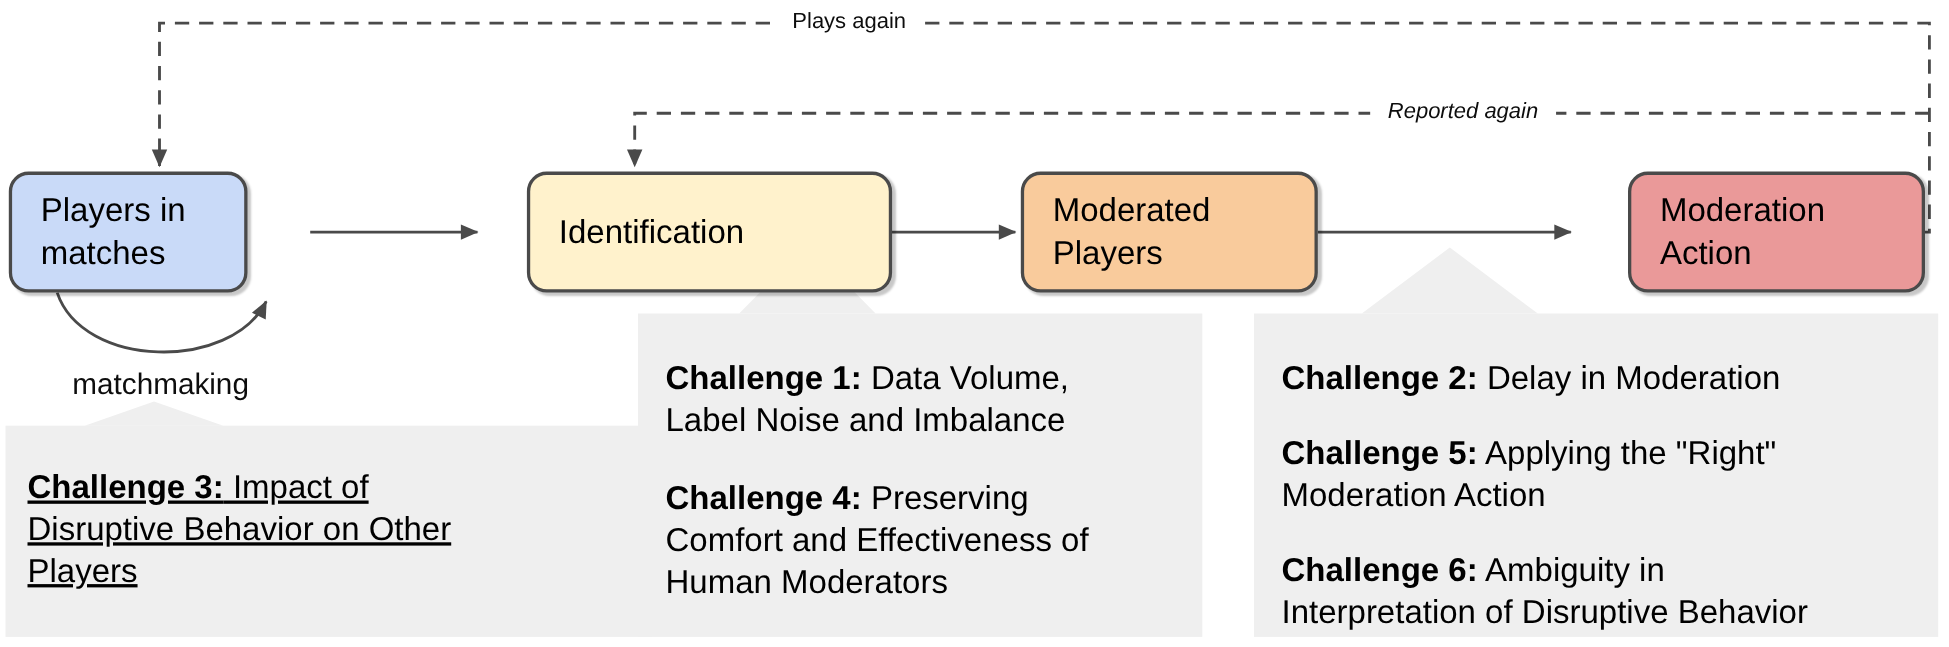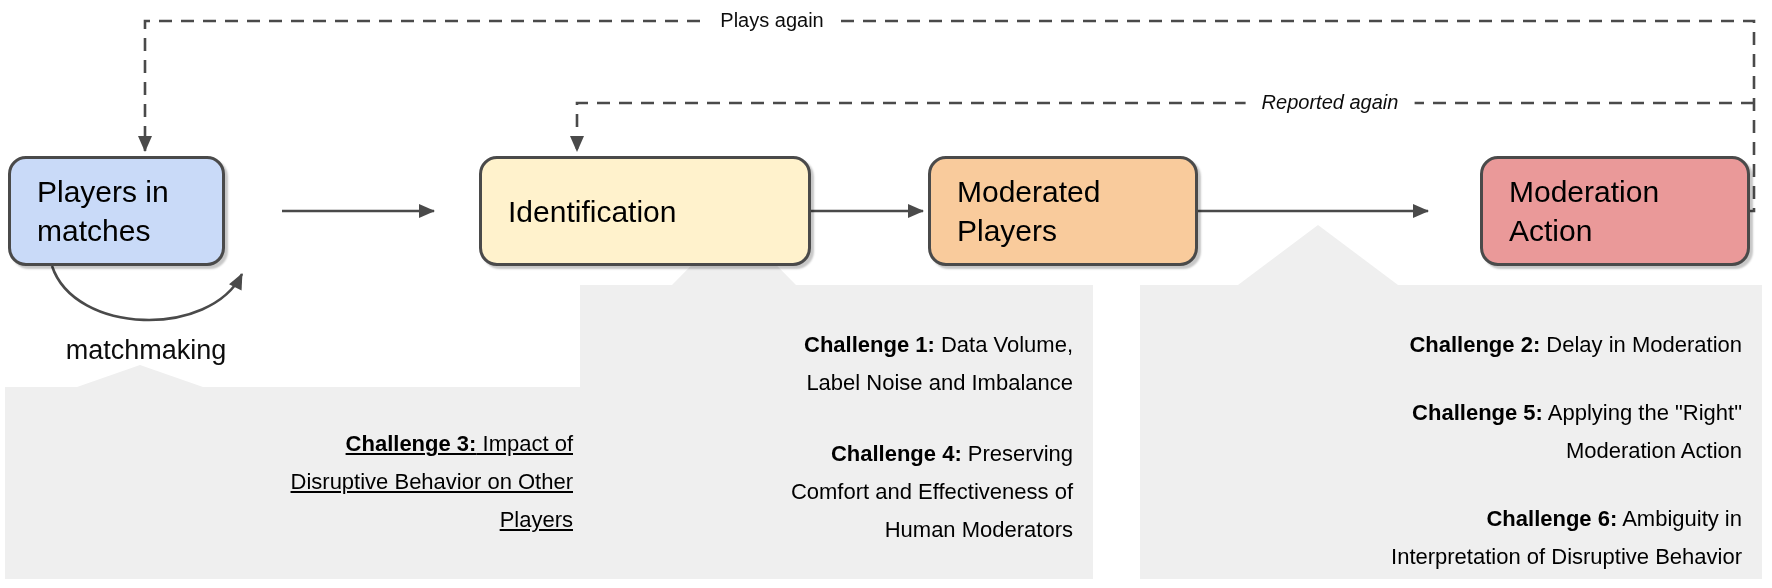--- a/index.html
+++ b/index.html
@@ -35,21 +35,21 @@
     font-size:20px;white-space:nowrap;color:#0d0d0d;
   }
   .edge-label.on-line{background:#ffffff;padding:0 16px;}
   #label-plays-again{left:772px;top:20px;}
   #label-reported-again{left:1330px;top:102px;font-style:italic;}
   #label-matchmaking{left:146px;top:350px;font-size:27px;}
   
   .callout{
     position:absolute;background:#efefef;
     box-sizing:border-box;
-    font-size:22px;line-height:38px;color:#000;text-align:right;
+    font-size:30px;line-height:38px;color:#000;
   }
   .callout .para{margin:0;}
   .callout .line{white-space:nowrap;}
   #callout-left{left:5px;top:387px;width:588px;height:192px;padding:38px 20px 0 20px;text-decoration:underline;}
   #callout-mid{left:580px;top:285px;width:513px;height:294px;padding:41px 20px 0 25px;}
   #callout-right{left:1140px;top:285px;width:622px;height:294px;padding:41px 20px 0 25px;}
   #callout-mid .para + .para{margin-top:33px;}
   #callout-right .para + .para{margin-top:30px;}
   .peak{position:absolute;width:0;height:0;}
   #peak-left{left:77px;top:365px;border-left:63px solid transparent;border-right:63px solid transparent;border-bottom:22px solid #efefef;}

